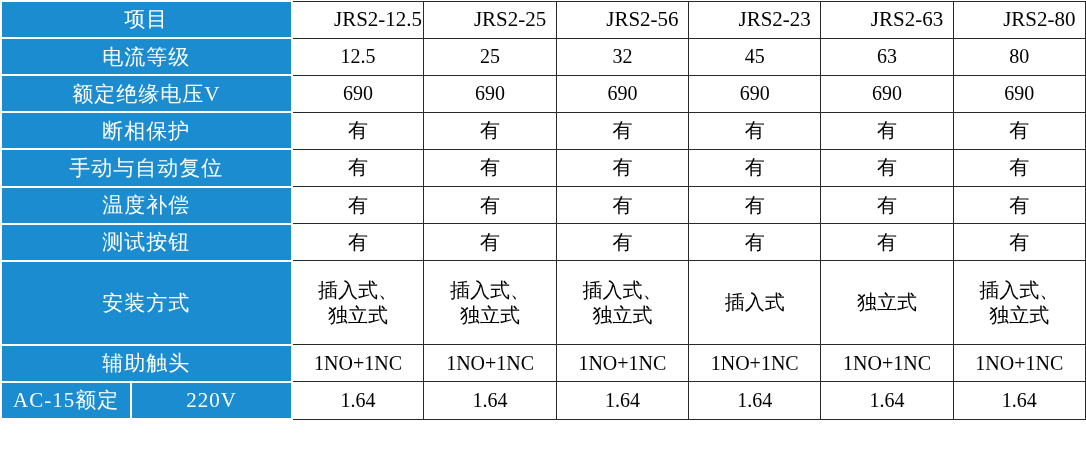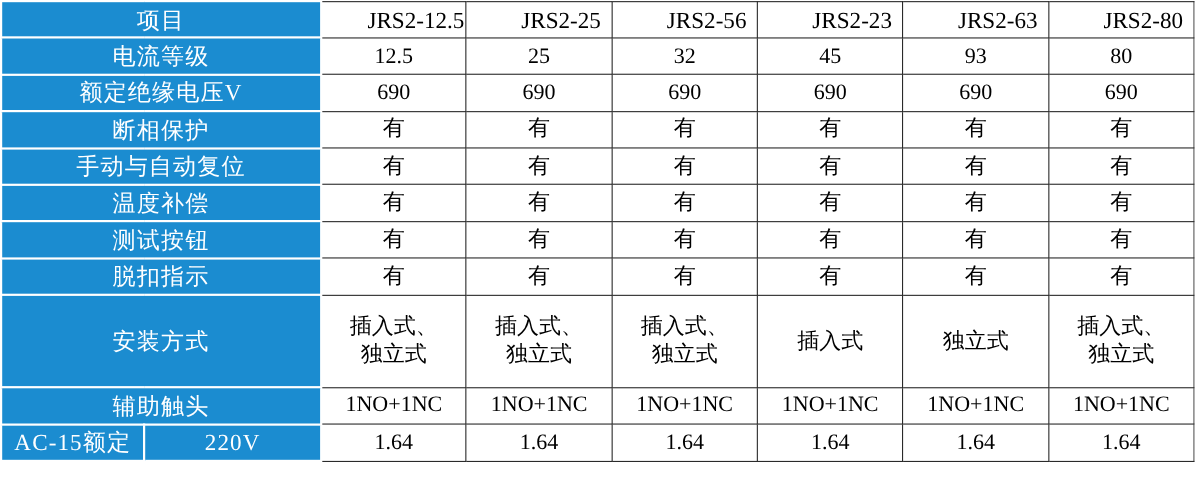--- a/index.html
+++ b/index.html
@@ -75,21 +75,21 @@
       <td class="head">JRS2-63</td>
       <td class="head">JRS2-80</td>
     </tr>
 
     <tr>
       <td class="label" colspan="2">电流等级</td>
       <td class="value">12.5</td>
       <td class="value">25</td>
       <td class="value">32</td>
       <td class="value">45</td>
-      <td class="value">93</td>
+      <td class="value">63</td>
       <td class="value">80</td>
     </tr>
 
     <tr>
       <td class="label" colspan="2">额定绝缘电压V</td>
       <td class="value">690</td>
       <td class="value">690</td>
       <td class="value">690</td>
       <td class="value">690</td>
       <td class="value">690</td>
@@ -129,29 +129,20 @@
     <tr>
       <td class="label" colspan="2">测试按钮</td>
       <td class="value">有</td>
       <td class="value">有</td>
       <td class="value">有</td>
       <td class="value">有</td>
       <td class="value">有</td>
       <td class="value">有</td>
     </tr>
 
-    <tr>
-      <td class="label" colspan="2">脱扣指示</td>
-      <td class="value">有</td>
-      <td class="value">有</td>
-      <td class="value">有</td>
-      <td class="value">有</td>
-      <td class="value">有</td>
-      <td class="value">有</td>
-    </tr>
 
     <tr style="height:84px;font-family:Liberation Serif, serif;">
       <td class="label" colspan="2">安装方式</td>
       <td class="value multiline">插入式、
 独立式</td>
       <td class="value multiline">插入式、
 独立式</td>
       <td class="value multiline">插入式、
 独立式</td>
       <td class="value multiline">插入式</td>

